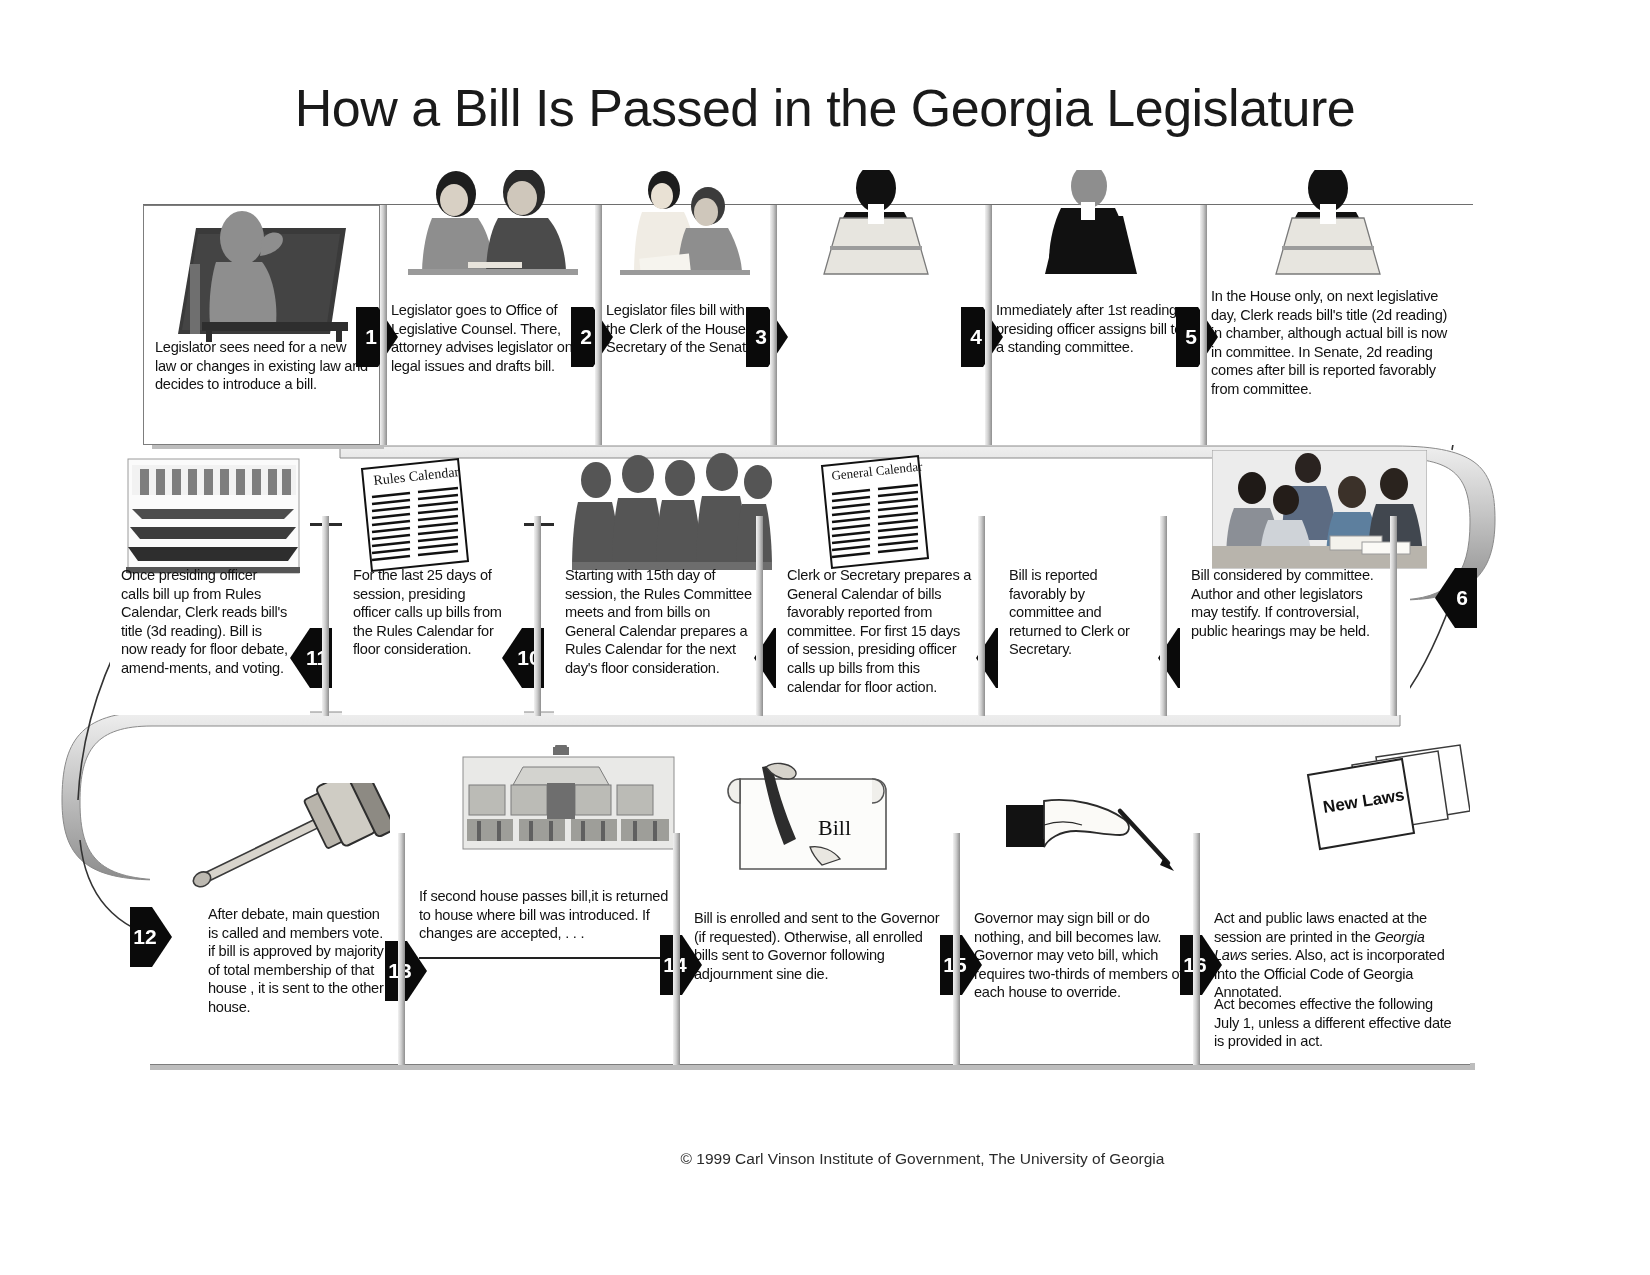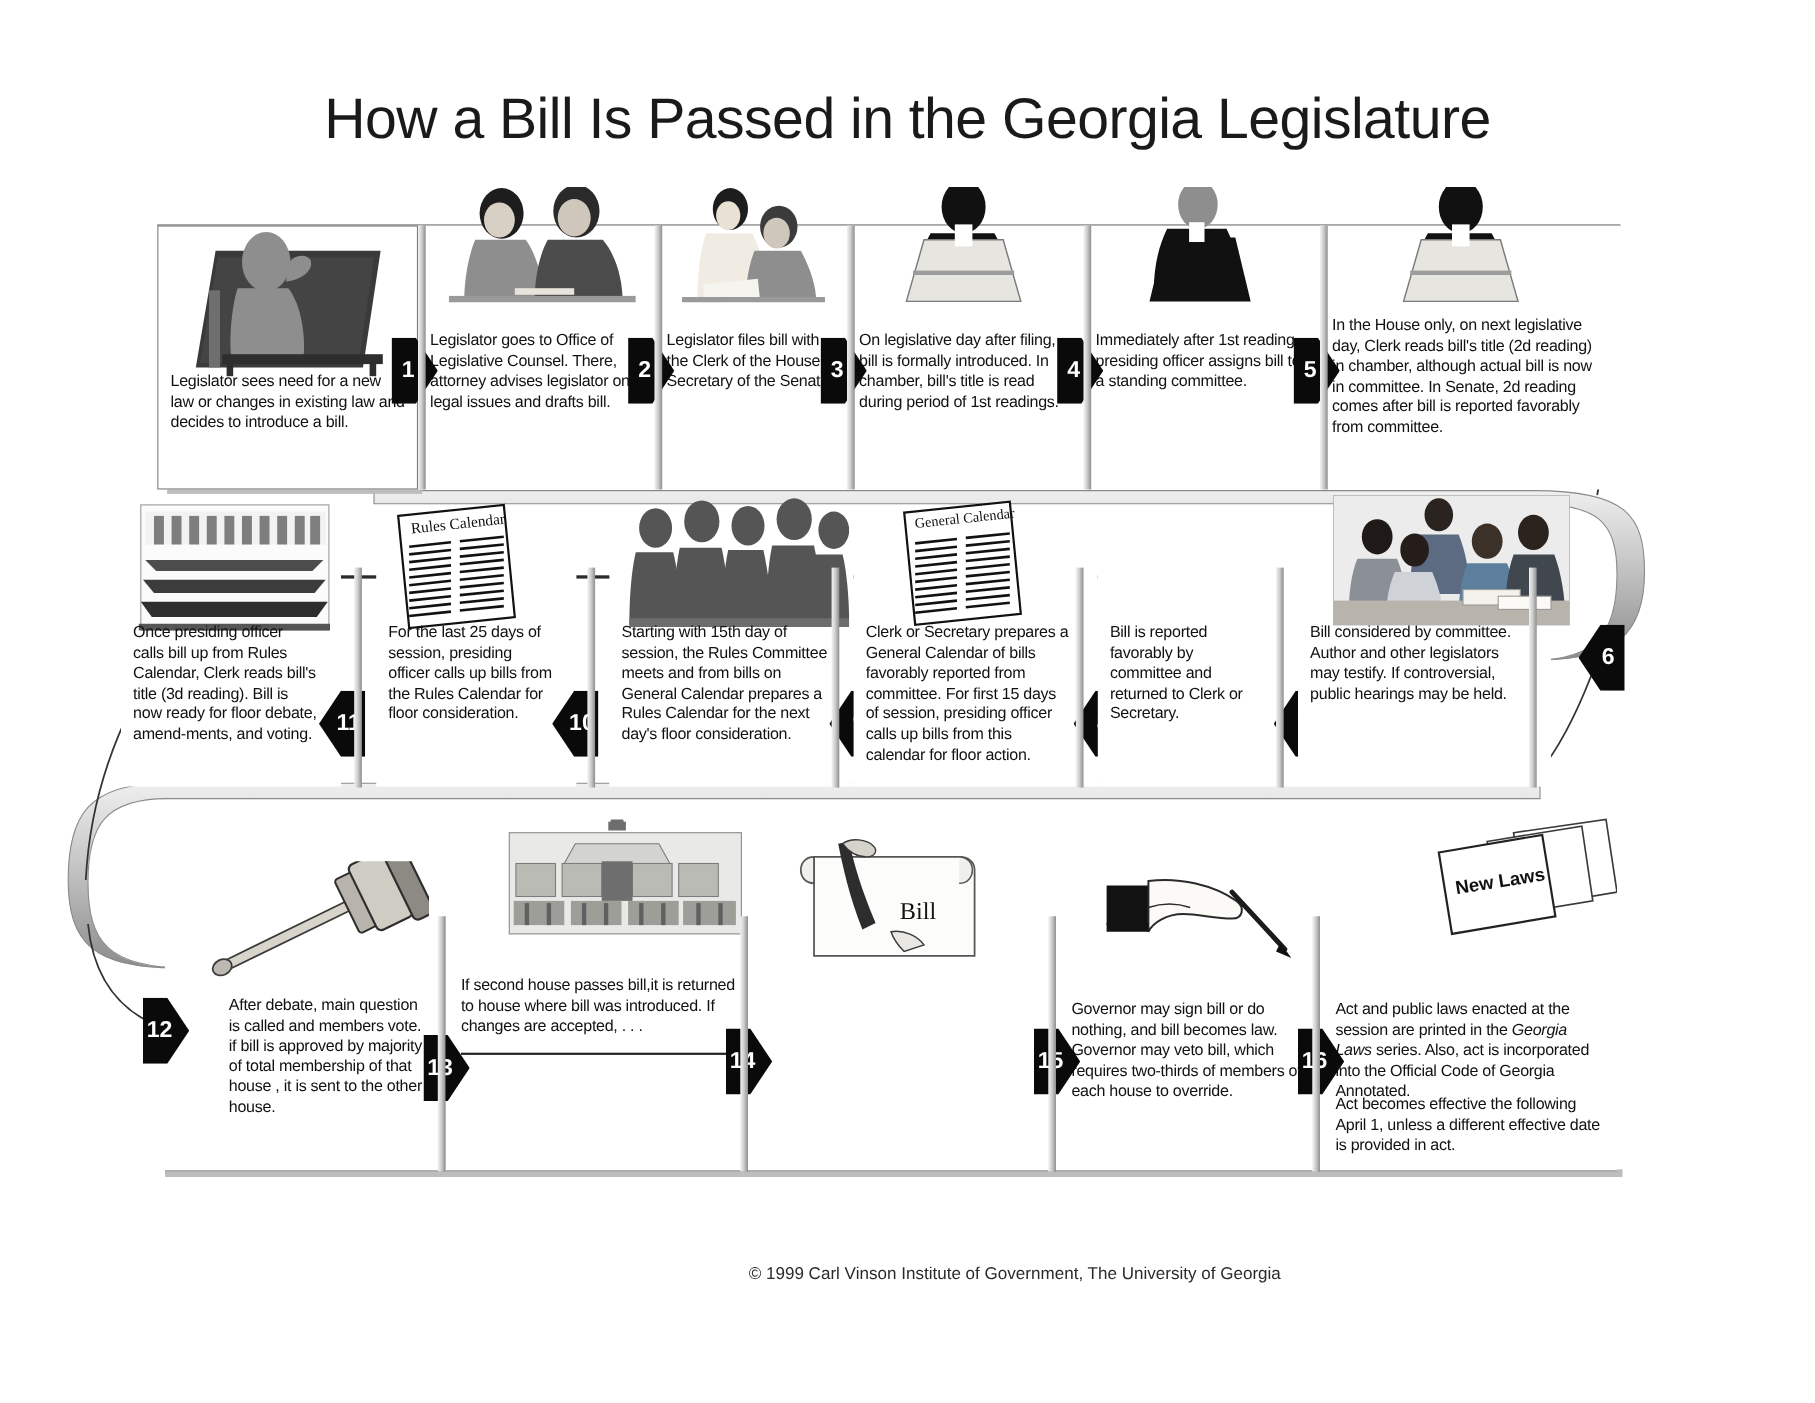--- a/index.html
+++ b/index.html
@@ -165,21 +165,20 @@
     <div class="cell noborder" style="left:627px;width:215px;">
       <div class="ill" style="left:40px;top:-35px;">
         <svg width="130" height="105" viewBox="0 0 130 105">
           <ellipse cx="66" cy="18" rx="20" ry="24" fill="#111"></ellipse>
           <path d="M36,42 C28,56 24,74 24,92 L108,92 C108,74 102,56 94,42 Z" fill="#111"></path>
           <path d="M30,48 L102,48 L118,104 L14,104 Z" fill="#e7e5df" stroke="#7a7a7a" stroke-width="1.3"></path>
           <rect x="20" y="76" width="92" height="4" fill="#9c9c9c"></rect>
           <rect x="58" y="34" width="16" height="20" fill="#fff"></rect>
         </svg>
       </div>
-      <div class="ctext" style="top:96px;">On legislative day after filing, bill is formally introduced.  In chamber, bill's title is read during period of 1st readings.</div>
       <div class="chev" style="left:-24px;top:102px;">
         <svg width="42" height="60" viewBox="0 0 42 60">
             <path d="M0,0 L22,0 L42,30 L22,60 L0,60 Z" fill="#0a0a0a"></path>
           </svg>
         <span class="num">3</span>
       </div>
     </div>
 
     <div class="cell noborder" style="left:842px;width:215px;">
       <div class="ill" style="left:40px;top:-35px;">
@@ -480,20 +479,21 @@
         <svg width="190" height="112" viewBox="0 0 190 112">
           <path d="M18,18 L150,18 C160,18 164,24 164,30 L164,108 L18,108 Z" fill="#fcfcfa" stroke="#555" stroke-width="1.6"></path>
           <path d="M18,18 C10,18 6,24 6,30 C6,36 10,42 18,42 L18,18 Z" fill="#f0efeb" stroke="#555" stroke-width="1.6"></path>
           <path d="M150,18 C158,18 162,24 162,30 C162,36 158,42 150,42" fill="#f0efeb" stroke="#555" stroke-width="1.4"></path>
           <path d="M40,6 C44,26 50,54 62,84 L74,78 C62,50 54,24 50,4 Z" fill="#2d2d2d"></path>
           <path d="M44,6 C50,14 58,18 66,18 C74,18 76,12 72,8 C66,2 52,0 44,6 Z" fill="#d6d3cb" stroke="#3a3a3a" stroke-width="1.3"></path>
           <path d="M88,86 C100,84 112,90 118,98 L100,104 C94,98 90,92 88,86 Z" fill="#e9e7e1" stroke="#3a3a3a" stroke-width="1.3"></path>
           <text x="96" y="74" font-size="22" font-family="Liberation Serif, serif" fill="#111">Bill</text>
         </svg>
       </div>
+      <div class="ctext" style="top:76px;left:14px;right:12px;">Bill is enrolled and sent to the Governor (if requested). Otherwise, all enrolled bills sent to Governor following adjournment sine die.</div>
       <div class="chev" style="left:-20px;top:102px;">
         <svg width="42" height="60" viewBox="0 0 42 60">
             <path d="M0,0 L22,0 L42,30 L22,60 L0,60 Z" fill="#0a0a0a"></path>
           </svg>
         <span class="num">14</span>
       </div>
     </div>
 
     <div class="cell" style="left:845px;width:240px;height:232px;border-left:none;border-top:none;">
       <div class="ill" style="left:40px;top:-56px;">
@@ -520,21 +520,21 @@
         <svg width="180" height="110" viewBox="0 0 180 110">
           <path d="M86,16 L170,4 L180,70 L96,84 Z" fill="#fff" stroke="#3a3a3a" stroke-width="1.5"></path>
           <path d="M62,24 L148,10 L158,78 L72,92 Z" fill="#fff" stroke="#3a3a3a" stroke-width="1.5"></path>
           <path d="M18,34 L112,18 L124,92 L30,108 Z" fill="#fff" stroke="#222" stroke-width="2"></path>
           <text x="34" y="72" font-size="17" font-weight="bold" font-family="Liberation Sans, sans-serif" fill="#111" transform="rotate(-9 34 72)">New Laws</text>
         </svg>
       </div>
       <div class="ctext" style="top:76px;left:14px;right:10px;">
         <span>Act and public laws enacted at the session are printed in the </span><em>Georgia Laws</em><span> series. Also, act is incorporated into the Official Code of Georgia Annotated.</span>
       </div>
-      <div class="ctext" style="top:162px;left:14px;right:10px;">Act becomes effective the following April 1, unless a different effective date is provided in act.</div>
+      <div class="ctext" style="top:162px;left:14px;right:10px;">Act becomes effective the following July 1, unless a different effective date is provided in act.</div>
       <div class="chev" style="left:-20px;top:102px;">
         <svg width="42" height="60" viewBox="0 0 42 60">
             <path d="M0,0 L22,0 L42,30 L22,60 L0,60 Z" fill="#0a0a0a"></path>
           </svg>
         <span class="num">16</span>
       </div>
     </div>
 
     <div class="stub" style="left:283px;top:0;height:232px;"></div>
     <div class="stub" style="left:558px;top:0;height:232px;"></div>

